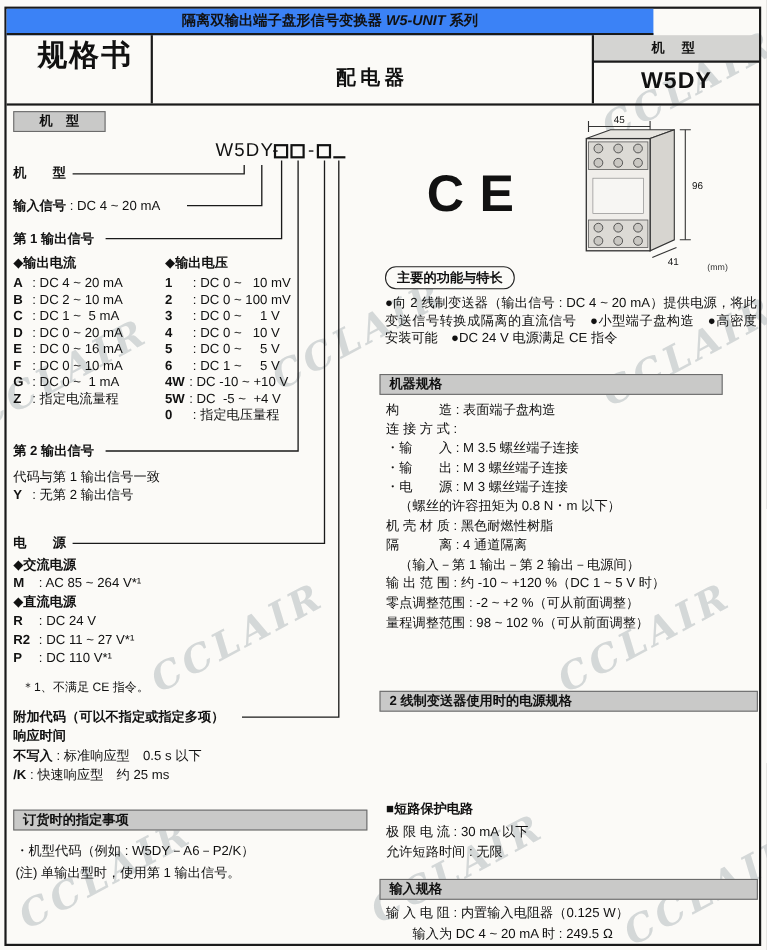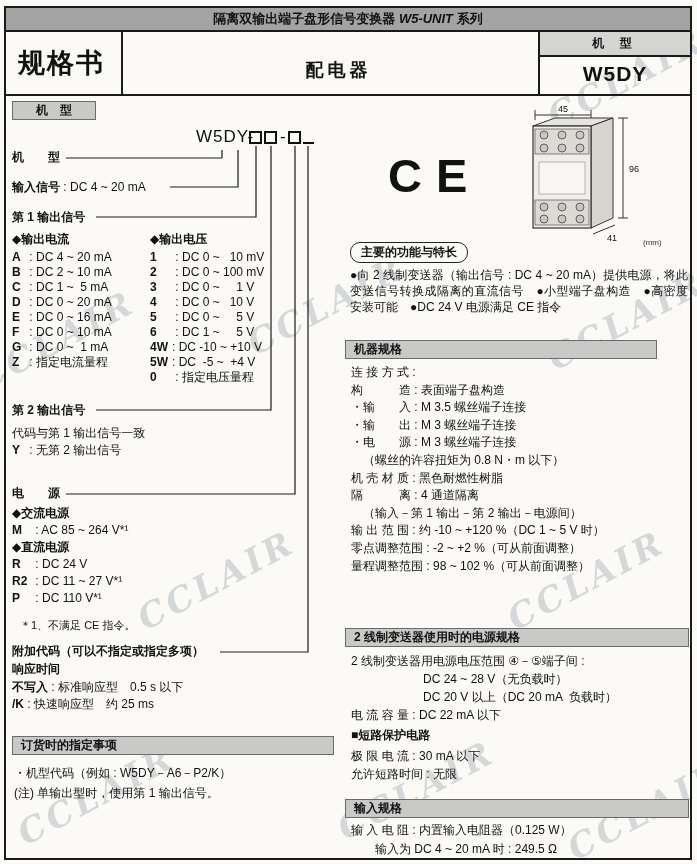--- a/index.html
+++ b/index.html
@@ -2,25 +2,25 @@
 <html><head>
 <meta charset="utf-8">
 <style>
   *{margin:0;padding:0;box-sizing:border-box}
   body{font-family:"Liberation Sans","DejaVu Sans",sans-serif;background:#9a9a9a}
   .page{position:relative;width:697px;height:864px;background:#fbfaf7;overflow:hidden;margin:0 auto;color:#111}
   .abs{position:absolute}
   .wm{position:absolute;font-family:"DejaVu Serif","Liberation Serif",serif;font-style:italic;font-weight:bold;
       font-size:34px;letter-spacing:4px;color:rgba(150,160,166,0.38);transform:rotate(-28deg);pointer-events:none}
   .frame{position:absolute;left:4px;top:6px;width:688px;height:854px;border:2px solid #1a1a1a}
-  .titlebar{position:absolute;left:6px;top:8px;width:684px;height:24px;background:#a3a3a3;border-bottom:2px solid #1a1a1a;
+  .titlebar{position:absolute;left:6px;top:8px;width:588px;height:24px;background:#3b82f6;border-bottom:2px solid #1a1a1a;
       text-align:center;font-size:13px;font-weight:bold;line-height:22px}
   .titlebar .tm{font-style:italic}
-  .hd-left{position:absolute;left:6px;top:32px;width:117px;height:62px;border-right:2px solid #1a1a1a;display:flex;
-      align-items:center;padding-left:12px;font-size:27px;font-weight:bold;letter-spacing:2px}
+  .hd-left{position:absolute;left:6px;top:32px;width:133px;height:62px;border-right:2px solid #1a1a1a;display:flex;
+      padding-left:28px;font-size:27px;font-weight:bold;letter-spacing:2px}
   .hd-center{position:absolute;left:139px;top:32px;width:399px;height:76px;display:flex;align-items:center;
       justify-content:center;font-size:18px;font-weight:bold;letter-spacing:4px}
   .hd-right{position:absolute;left:538px;top:32px;width:152px;height:62px;border-left:2px solid #1a1a1a}
   .hd-right-top{height:25px;background:#d4d4d2;border-bottom:2px solid #1a1a1a;text-align:center;font-size:12px;
       font-weight:bold;line-height:23px;letter-spacing:6px}
   .hd-right-bot{height:35px;text-align:center;font-size:21px;line-height:34px;letter-spacing:1px;font-weight:bold}
   .hline{position:absolute;left:6px;top:94px;width:684px;height:2px;background:#1a1a1a}
   .sechdr{position:absolute;background:#c9c9c8;border:1px solid #6b6b6b;font-size:12px;font-weight:bold;
       padding:0 8px;line-height:17px;height:19px;white-space:pre}
   .row{position:absolute;font-size:12px;white-space:pre;line-height:15px}
@@ -176,41 +176,35 @@
     <text x="124" y="68" font-size="9" fill="#111">96</text>
     <text x="102" y="137" font-size="9" fill="#111">41</text>
     <text x="138" y="141" font-size="8" fill="#333">(mm)</text>
   </svg>
 
   <div class="featlabel" style="left:350px;top:242px">主要的功能与特长</div>
   <div class="feattext" style="left:350px;top:267px">●向 2 线制变送器（输出信号 : DC 4 ~ 20 mA）提供电源，将此变送信号转换成隔离的直流信号　●小型端子盘构造　●高密度安装可能　●DC 24 V 电源满足 CE 指令</div>
 
   <div class="sechdr" style="left:345px;top:340px;width:312px">机器规格</div>
   <div class="lines" style="left:351px;top:364px;line-height:17.6px">
+    <div>构　　　造 : 表面端子盘构造</div>
     <div>连 接 方 式 :</div>
-    <div>构　　　造 : 表面端子盘构造</div>
     <div>・输　　入 : M 3.5 螺丝端子连接</div>
     <div>・输　　出 : M 3 螺丝端子连接</div>
     <div>・电　　源 : M 3 螺丝端子连接</div>
     <div>　（螺丝的许容扭矩为 0.8 N・m 以下）</div>
     <div>机 壳 材 质 : 黑色耐燃性树脂</div>
     <div>隔　　　离 : 4 通道隔离</div>
     <div>　（输入－第 1 输出－第 2 输出－电源间）</div>
     <div>输 出 范 围 : 约 -10 ~ +120 %（DC 1 ~ 5 V 时）</div>
     <div>零点调整范围 : -2 ~ +2 %（可从前面调整）</div>
     <div>量程调整范围 : 98 ~ 102 %（可从前面调整）</div>
   </div>
 
   <div class="sechdr" style="left:345px;top:628px;width:344px">2 线制变送器使用时的电源规格</div>
-  <div class="lines" style="left:351px;top:652px;line-height:18px">
-    <div>2 线制变送器用电源电压范围 ④－⑤端子间 :</div>
-    <div>　　　　　　DC 24 ~ 28 V（无负载时）</div>
-    <div>　　　　　　DC 20 V 以上（DC 20 mA  负载时）</div>
-    <div>电 流 容 量 : DC 22 mA 以下</div>
-  </div>
   <div class="row b" style="left:351px;top:728px">■短路保护电路</div>
   <div class="lines" style="left:351px;top:747px;line-height:18px">
     <div>极 限 电 流 : 30 mA 以下</div>
     <div>允许短路时间 : 无限</div>
   </div>
 
   <div class="sechdr" style="left:345px;top:799px;width:344px">输入规格</div>
   <div class="lines" style="left:351px;top:821px;line-height:19px">
     <div>输 入 电 阻 : 内置输入电阻器（0.125 W）</div>
     <div>　　输入为 DC 4 ~ 20 mA 时 : 249.5 Ω</div>

